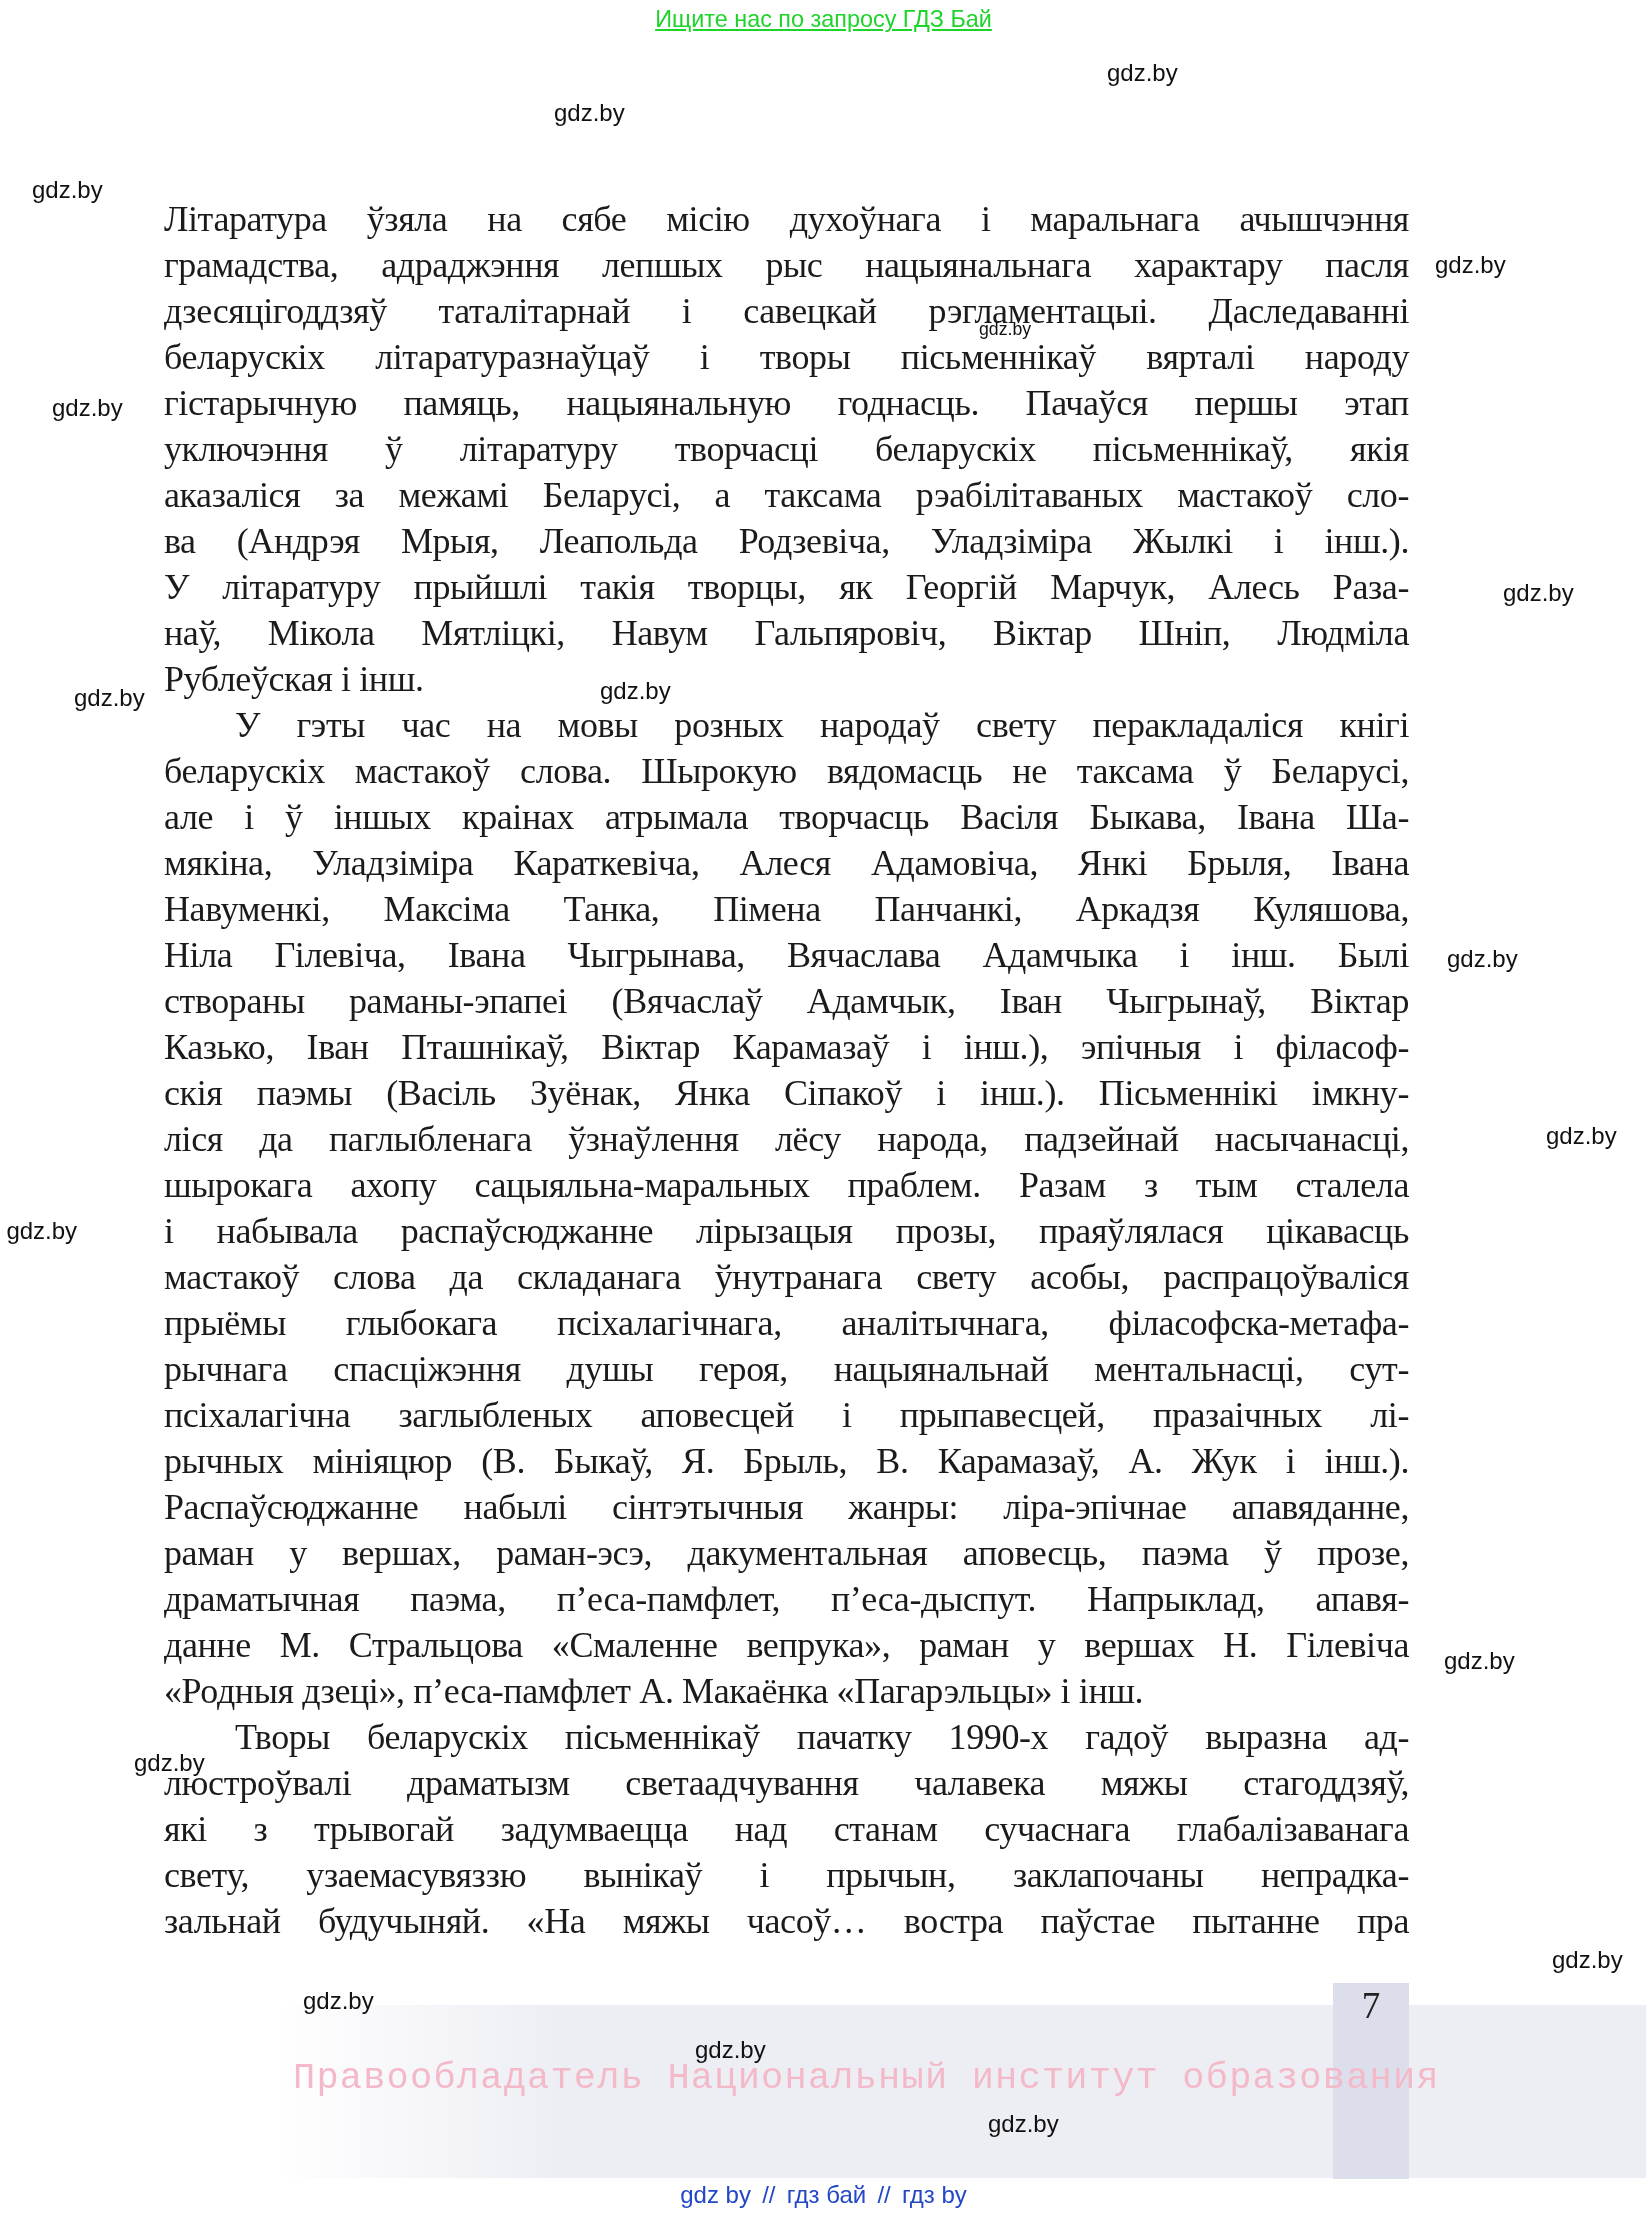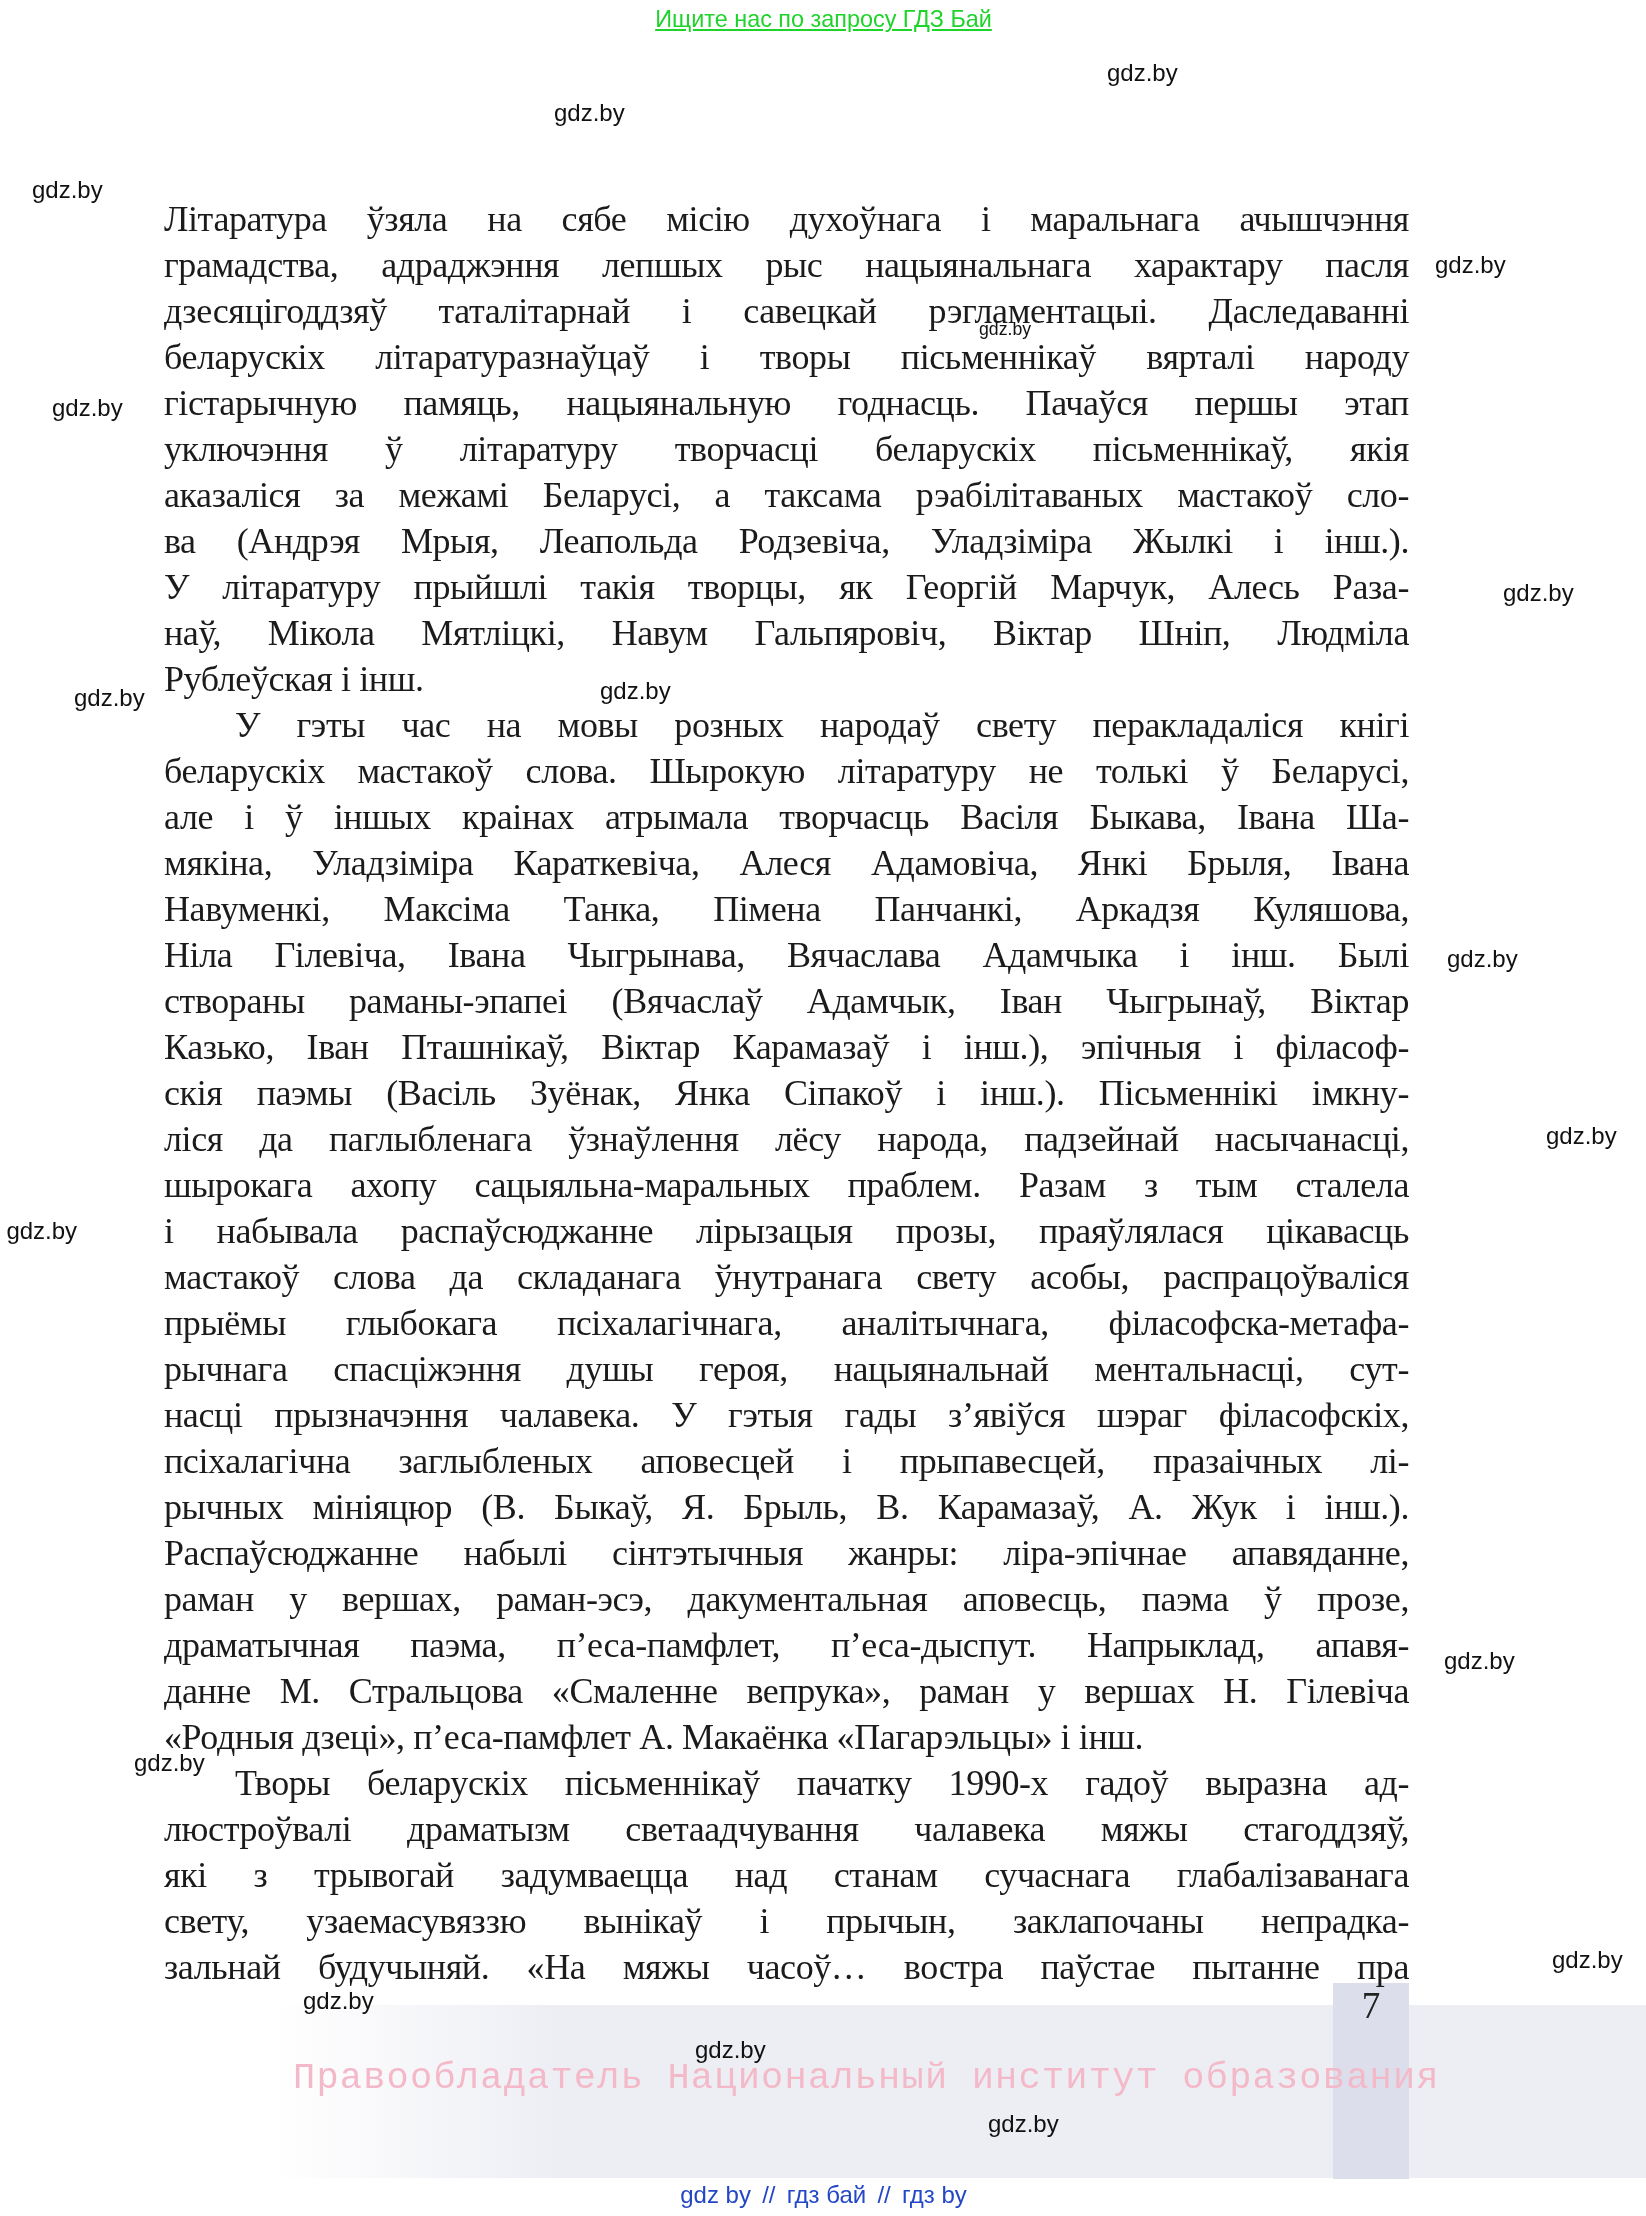--- a/index.html
+++ b/index.html
@@ -116,35 +116,34 @@
       <div class="tline">дзесяцігоддзяў таталітарнай і савецкай рэгламентацыі. Даследаванні</div>
       <div class="tline">беларускіх літаратуразнаўцаў і творы пісьменнікаў вярталі народу</div>
       <div class="tline">гістарычную памяць, нацыянальную годнасць. Пачаўся першы этап</div>
       <div class="tline">уключэння ў літаратуру творчасці беларускіх пісьменнікаў, якія</div>
       <div class="tline">аказаліся за межамі Беларусі, а таксама рэабілітаваных мастакоў сло-</div>
       <div class="tline">ва (Андрэя Мрыя, Леапольда Родзевіча, Уладзіміра Жылкі і інш.).</div>
       <div class="tline">У літаратуру прыйшлі такія творцы, як Георгій Марчук, Алесь Раза-</div>
       <div class="tline">наў, Мікола Мятліцкі, Навум Гальпяровіч, Віктар Шніп, Людміла</div>
       <div class="tline paraend">Рублеўская і інш.</div>
       <div class="tline indent">У гэты час на мовы розных народаў свету перакладаліся кнігі</div>
-      <div class="tline">беларускіх мастакоў слова. Шырокую літаратуру не толькі ў Беларусі,</div>
+      <div class="tline">беларускіх мастакоў слова. Шырокую вядомасць не таксама ў Беларусі,</div>
       <div class="tline">але і ў іншых краінах атрымала творчасць Васіля Быкава, Івана Ша-</div>
       <div class="tline">мякіна, Уладзіміра Караткевіча, Алеся Адамовіча, Янкі Брыля, Івана</div>
       <div class="tline">Навуменкі, Максіма Танка, Пімена Панчанкі, Аркадзя Куляшова,</div>
       <div class="tline">Ніла Гілевіча, Івана Чыгрынава, Вячаслава Адамчыка і інш. Былі</div>
       <div class="tline">створаны раманы-эпапеі (Вячаслаў Адамчык, Іван Чыгрынаў, Віктар</div>
       <div class="tline">Казько, Іван Пташнікаў, Віктар Карамазаў і інш.), эпічныя і філасоф-</div>
       <div class="tline">скія паэмы (Васіль Зуёнак, Янка Сіпакоў і інш.). Пісьменнікі імкну-</div>
       <div class="tline">ліся да паглыбленага ўзнаўлення лёсу народа, падзейнай насычанасці,</div>
       <div class="tline">шырокага ахопу сацыяльна-маральных праблем. Разам з тым сталела</div>
       <div class="tline">і набывала распаўсюджанне лірызацыя прозы, праяўлялася цікавасць</div>
       <div class="tline">мастакоў слова да складанага ўнутранага свету асобы, распрацоўваліся</div>
       <div class="tline">прыёмы глыбокага псіхалагічнага, аналітычнага, філасофска-метафа-</div>
       <div class="tline">рычнага спасціжэння душы героя, нацыянальнай ментальнасці, сут-</div>
-      <div class="tline">насці прызначэння чалавека. У гэтыя гады з’явіўся шэраг філасофскіх,</div>
       <div class="tline">псіхалагічна заглыбленых аповесцей і прыпавесцей, празаічных лі-</div>
       <div class="tline">рычных мініяцюр (В. Быкаў, Я. Брыль, В. Карамазаў, А. Жук і інш.).</div>
       <div class="tline">Распаўсюджанне набылі сінтэтычныя жанры: ліра-эпічнае апавяданне,</div>
       <div class="tline">раман у вершах, раман-эсэ, дакументальная аповесць, паэма ў прозе,</div>
       <div class="tline">драматычная паэма, п’еса-памфлет, п’еса-дыспут. Напрыклад, апавя-</div>
       <div class="tline">данне М. Стральцова «Смаленне вепрука», раман у вершах Н. Гілевіча</div>
       <div class="tline paraend">«Родныя дзеці», п’еса-памфлет А. Макаёнка «Пагарэльцы» і інш.</div>
       <div class="tline indent">Творы беларускіх пісьменнікаў пачатку 1990-х гадоў выразна ад-</div>
       <div class="tline">люстроўвалі драматызм светаадчування чалавека мяжы стагоддзяў,</div>
       <div class="tline">які з трывогай задумваецца над станам сучаснага глабалізаванага</div>

